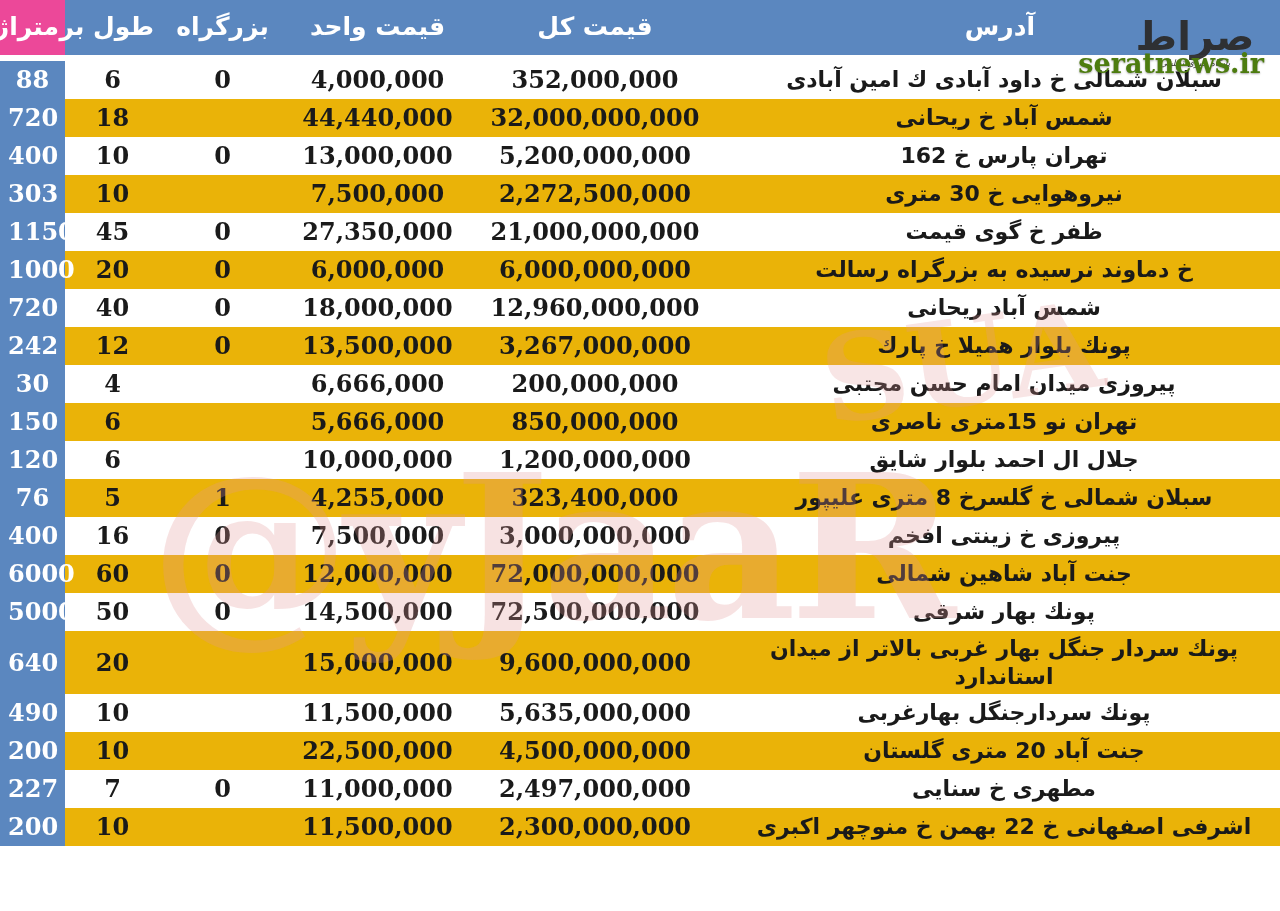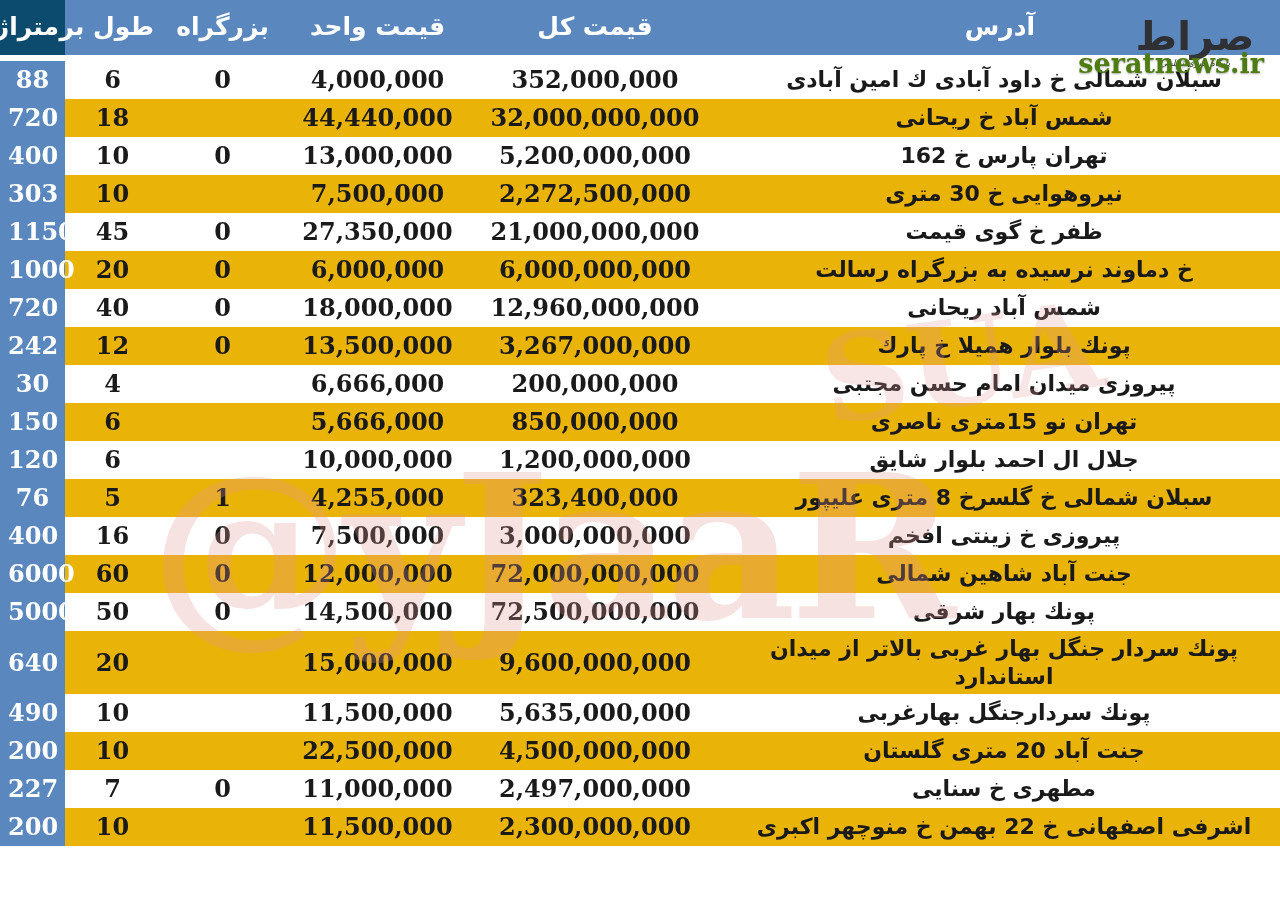--- a/index.html
+++ b/index.html
@@ -89,21 +89,21 @@
     background: #5b87bf !important;
     color: #ffffff;
     text-align: center;
     direction: ltr;
     font-family: "DejaVu Serif", "Liberation Serif", serif;
     font-size: 24px;
     font-weight: bold;
     margin-top: 7px;
   }
   thead th.metraj-head {
-    background: #0c4a6e;
+    background: #ec4899;
   }
 
   
   .logo-serat {
     position: absolute;
     top: 4px;
     right: 10px;
     width: 150px;
     height: 76px;
     pointer-events: none;

